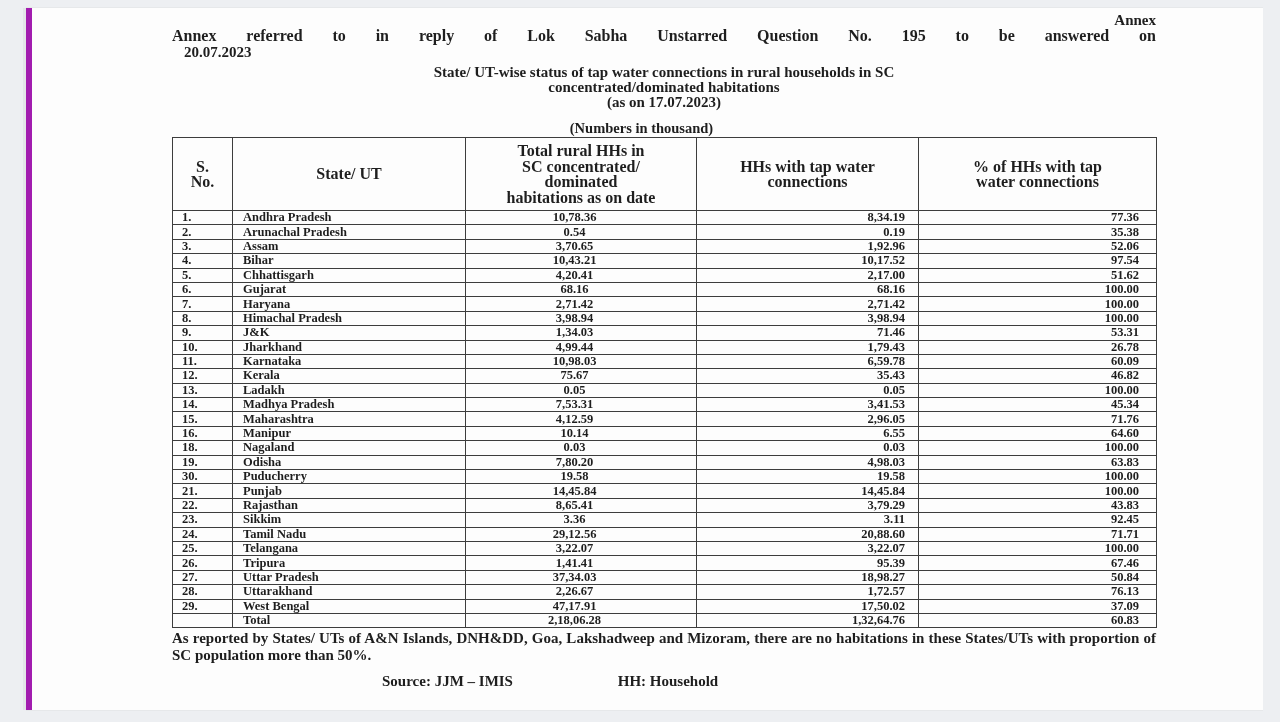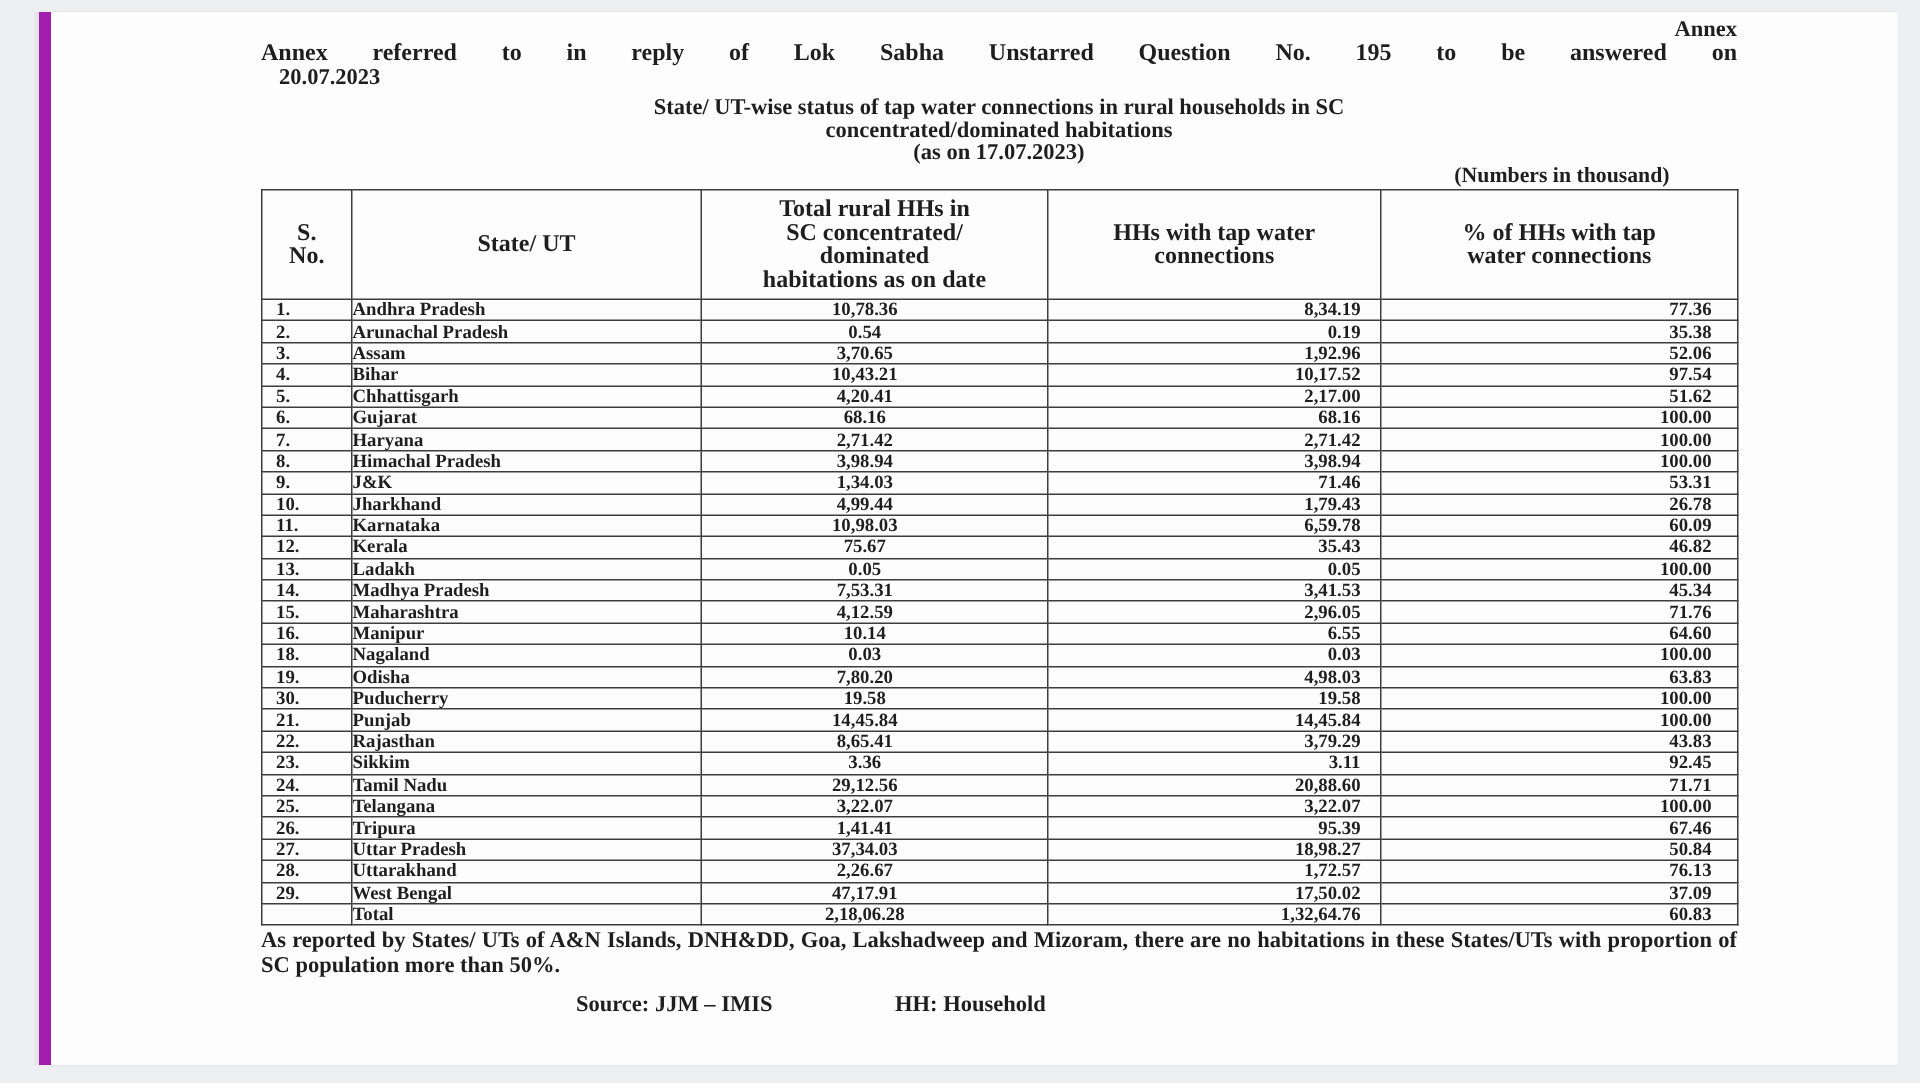--- a/index.html
+++ b/index.html
@@ -12,21 +12,21 @@
     color: #1e1e1e;
     overflow: hidden;
   }
   .scan-page {
     position: absolute;
     left: 26px;
     top: 8px;
     width: 1231px;
     height: 702px;
     background: #fdfdfd;
-    border-left: 8px solid #a21caf;
+    border-left: 6px solid #a21caf;
     box-shadow: -3px 0 0 #e3e5e8, 0 -1px 0 #e6e8ea, 0 1px 0 #e6e8ea;
   }
   .content {
     position: relative;
     margin-left: 140px;
     width: 984px;
     padding-top: 4px;
   }
   .corner-label {
     text-align: right;
@@ -49,26 +49,26 @@
   }
   .title-block {
     margin-top: 5px;
     text-align: center;
     font-weight: bold;
     font-size: 15px;
     line-height: 15px;
   }
   .title-block div { margin-bottom: 0; }
   .units-note {
-    text-align: right;
+    text-align: center;
     padding-right: 45px;
     font-weight: bold;
     font-size: 14.5px;
     line-height: 15px;
-    margin-top: 0px;
+    margin-top: 11px;
   }
   table.data-table {
     margin-top: 1px;
     width: 984px;
     border-collapse: collapse;
     table-layout: fixed;
   }
   .data-table th, .data-table td {
     border: 1px solid #3d3d3d;
     font-weight: bold;
@@ -84,39 +84,39 @@
     padding: 1px 4px;
   }
   .data-table td {
     font-size: 12.5px;
     line-height: 13px;
     height: 13.4px;
     padding: 0;
     white-space: nowrap;
   }
   td.col-sno   { padding-left: 9px; }
-  td.col-state { }
+  td.col-state { padding-left: 10px; }
   td.col-total-hh { text-align: center; padding-right: 13px; }
   td.col-tap-hh   { text-align: right; padding-right: 13px; }
   td.col-pct      { text-align: right; padding-right: 17px; }
   .footer-note {
     margin-top: 2px;
     font-weight: bold;
     font-size: 15px;
     line-height: 16.5px;
     text-align: justify;
   }
   .source-row {
     margin-top: 10px;
     font-weight: bold;
     font-size: 15px;
     line-height: 16px;
   }
   .source-label { margin-left: 210px; }
-  .hh-label { margin-left: 78px; }
+  .hh-label { margin-left: 101px; }
 </style>
 </head>
 <body>
 
 <div class="scan-page">
   <div class="content">
 
     <div class="corner-label">Annex</div>
 
     <div class="header-line1">Annex referred to in reply of Lok Sabha Unstarred Question No. 195 to be answered on</div>

